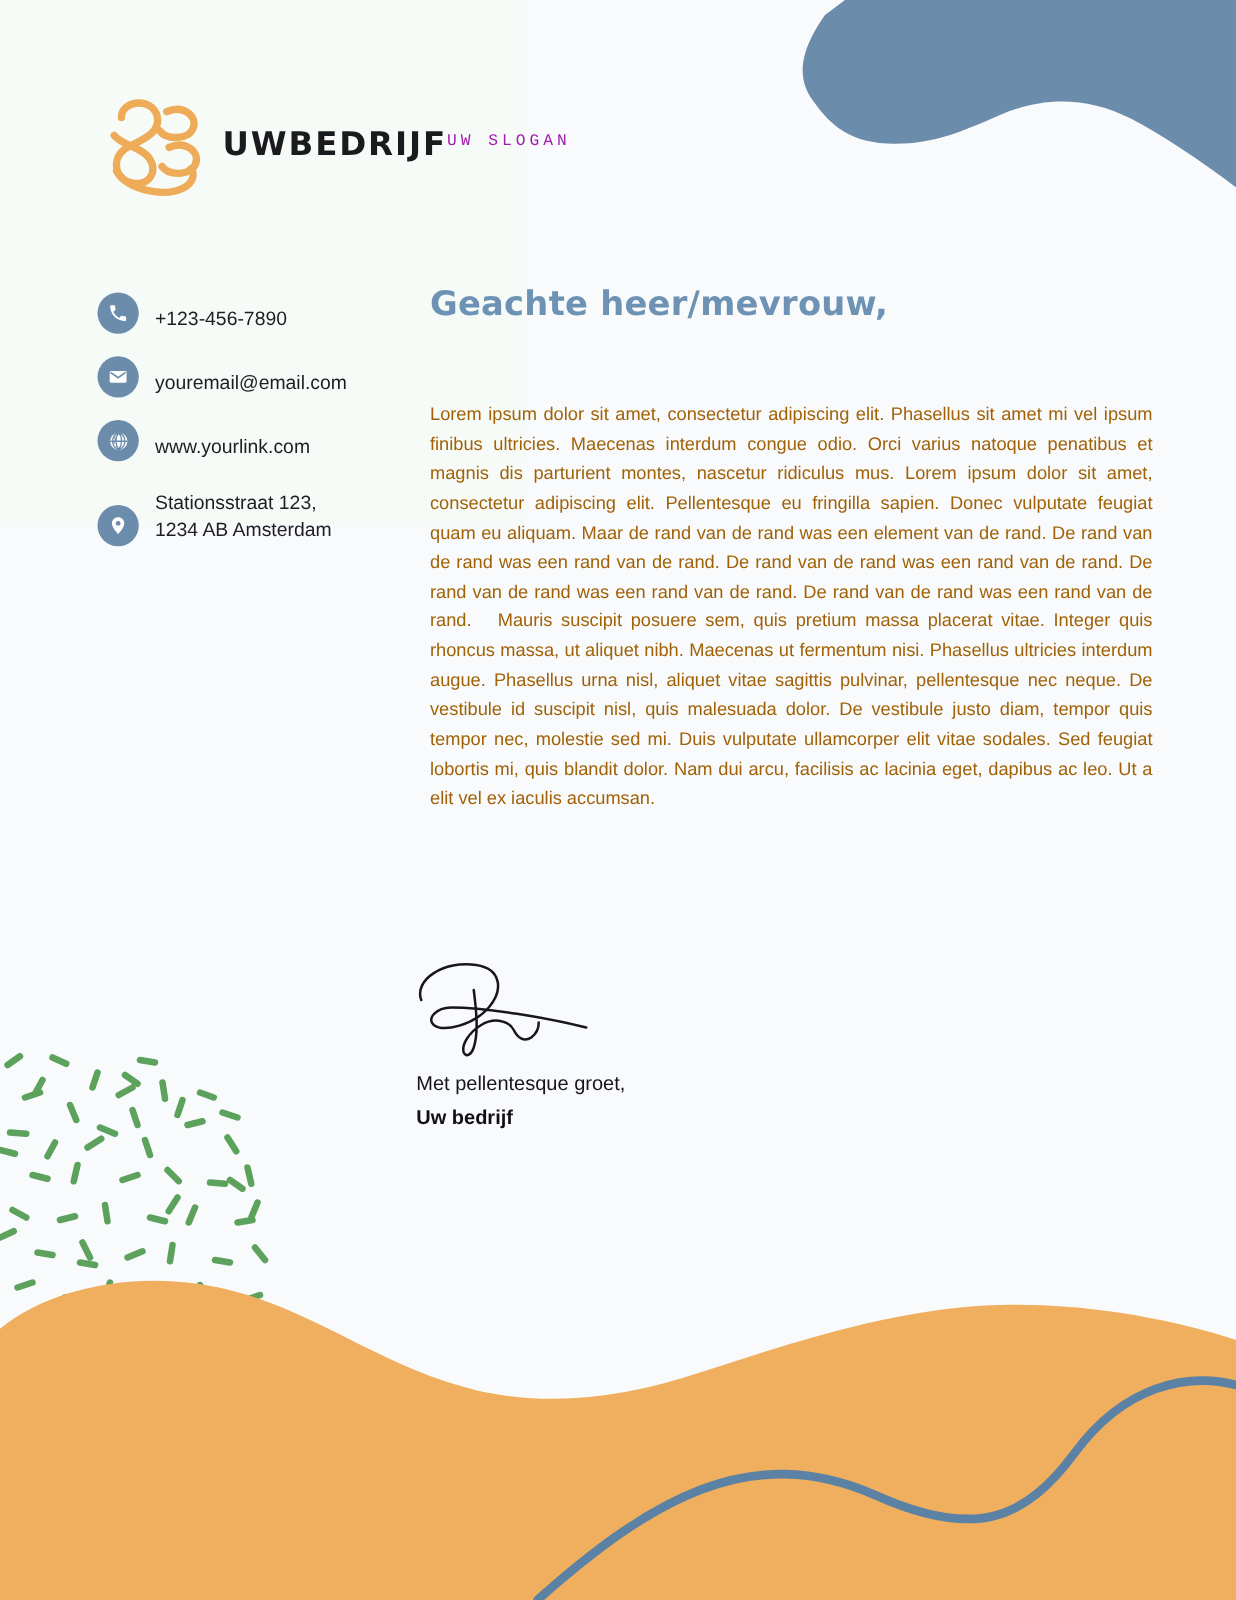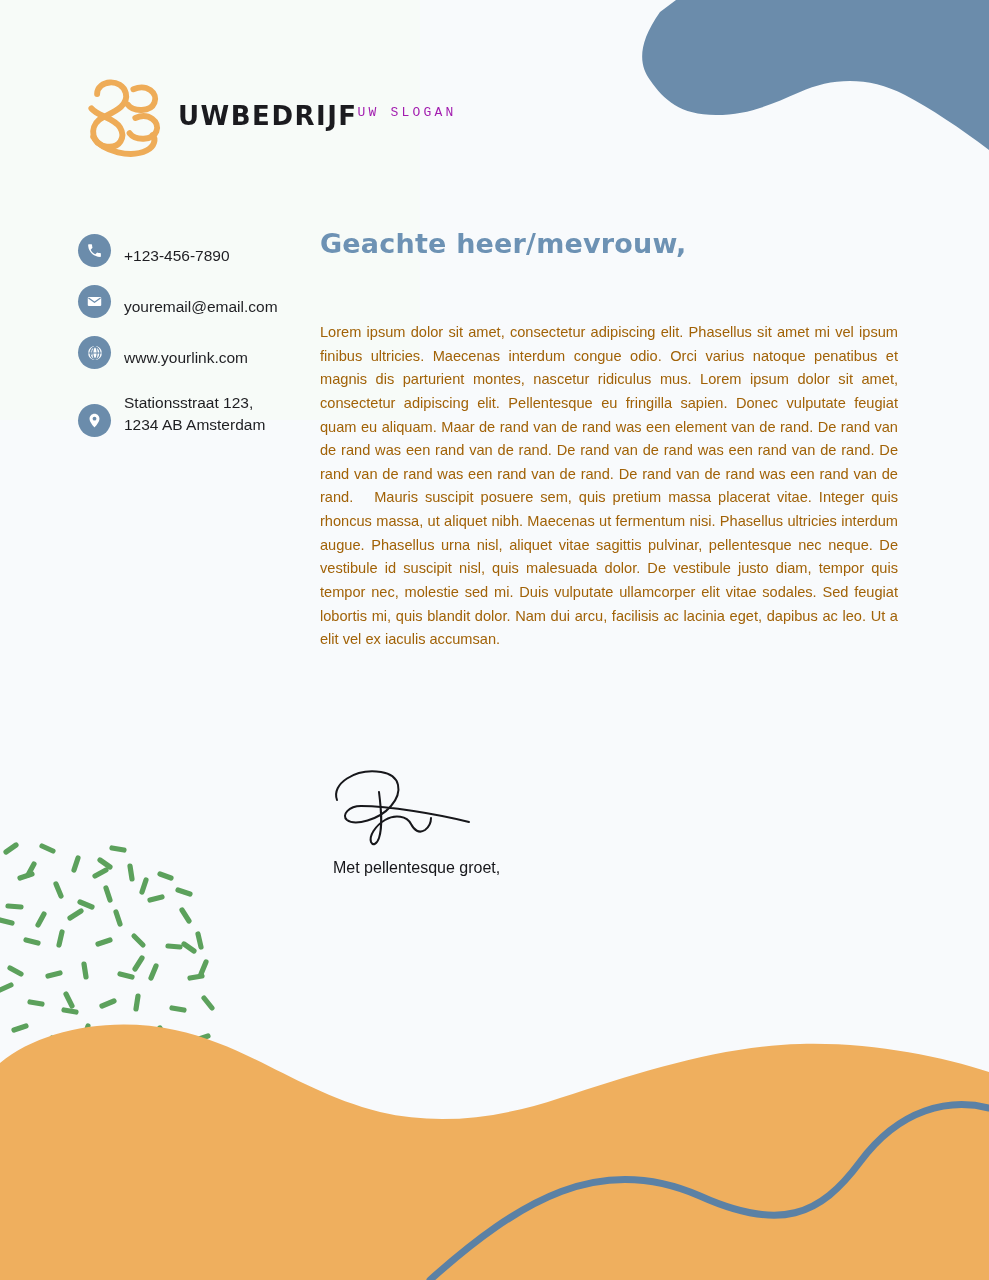--- a/index.html
+++ b/index.html
@@ -86,21 +86,21 @@
   .contact-text {
     font-size: 15.5px;
     color: #1e1e22;
     line-height: 1.45;
     padding-top: 5px;
     white-space: pre-line;
   }
   
   .letter {
     position: absolute;
-    left: 320px;
+    left: 344px;
     top: 228px;
     width: 578px;
   }
   .salutation {
     font-family: "DejaVu Sans", sans-serif;
     font-size: 27px;
     font-weight: bold;
     color: #6d92b4;
     letter-spacing: 0.2px;
     margin: 0 0 62px 0;
@@ -299,15 +299,16 @@
       <g fill="none" stroke="#17171b" stroke-width="2" stroke-linecap="round" stroke-linejoin="round">
         <path d="M8 38 C 2 22, 26 6, 52 10 C 72 13, 74 30, 62 44
                  C 50 58, 26 64, 18 58 C 12 53, 20 44, 32 44
                  C 60 44, 108 52, 140 60"></path>
         <path d="M50 30 C 52 46, 54 64, 50 76 C 48 82, 44 84, 42 80
                  C 40 74, 46 64, 56 58 C 66 52, 78 54, 82 62
                  C 85 68, 90 72, 96 68 C 100 65, 102 60, 102 56"></path>
       </g>
     </svg>
     <div class="sign-greeting">Met pellentesque groet,</div>
+    <div class="sign-company">Uw bedrijf</div>
   </div>
 
 </div>
 
 </body></html>

